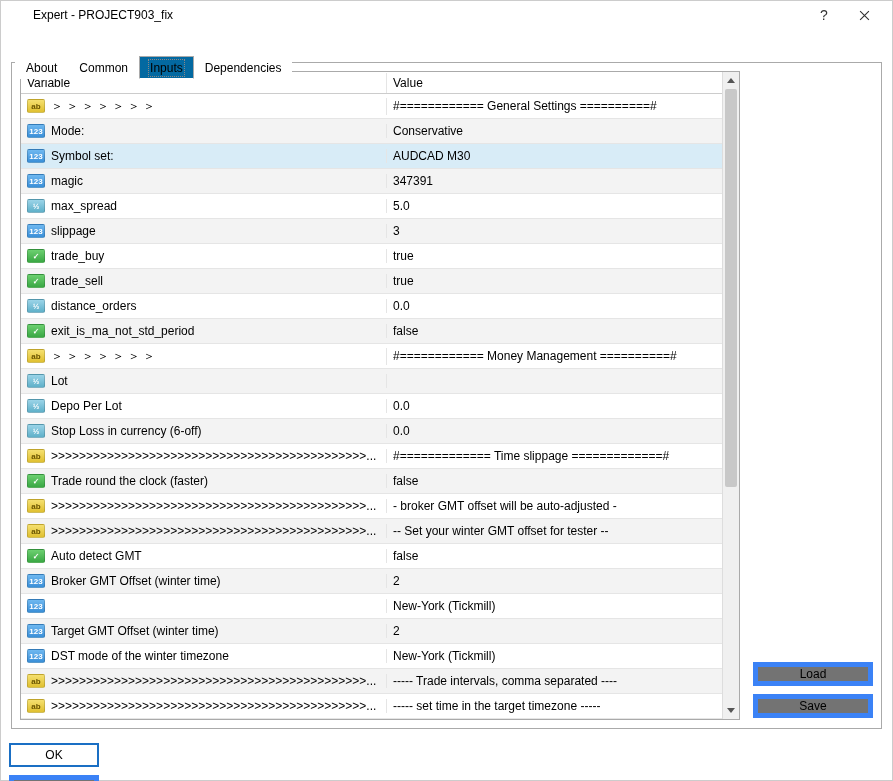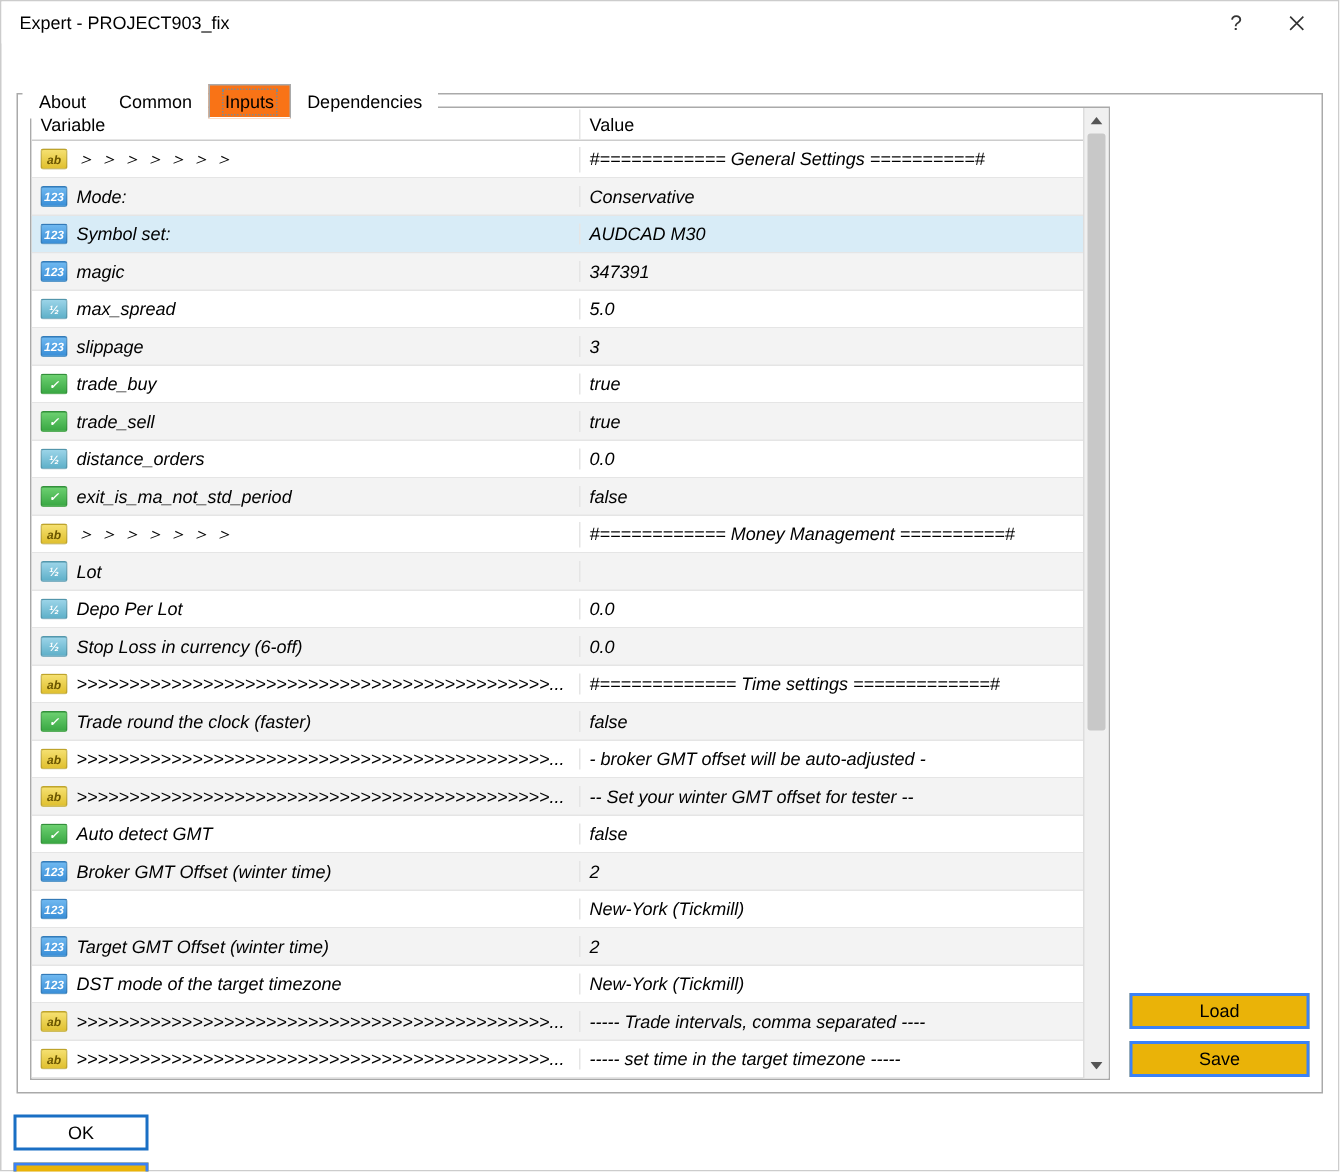--- a/index.html
+++ b/index.html
@@ -19,20 +19,21 @@
     display: flex;
     flex-direction: column;
     border: 1px solid #ccc;
   }
   .titlebar {
     height: 32px;
     display: flex;
     align-items: center;
     padding: 0 8px 0 12px;
     background: #fff;
+    margin-left: 20px;
   }
   .titlebar .title { flex: 1; font-size: 12px; }
   .titlebar .btn {
     width: 40px;
     height: 28px;
     display: flex;
     align-items: center;
     justify-content: center;
     font-size: 14px;
     color: #333;
@@ -54,21 +55,21 @@
     border: 1px solid transparent;
     font-size: 12px;
     cursor: default;
     position: relative;
     top: 17px;
     background: #fff;
   }
   .tab.active {
     border: 1px solid #aaa;
     border-bottom: 1px solid #fff;
-    background: #f97316;
+    background: #0369a1;
     z-index: 2;
   }
   .tab.active .tablabel { outline: 1px dotted #888; outline-offset: 1px; }
   .tabpanel {
     border: 1px solid #aaa;
     flex: 1;
     padding: 8px;
     display: flex;
     gap: 13px;
     min-height: 0;
@@ -93,21 +94,20 @@
     align-items: center;
   }
   .grid-header .col {
     padding: 3px 6px;
     font-size: 12px;
   }
   .col-var { width: 366px; border-right: 1px solid #e5e5e5; flex-shrink:0; }
   .col-val { flex: 1; }
   .grid-body {
     overflow: hidden;
-    font-style: italic;
   }
   .row {
     display: flex;
     height: 25px;
     align-items: center;
     border-bottom: 1px solid #e5e5e5;
   }
   .row.even { background: #fff; }
   .row.odd  { background: #f3f3f3; }
   .row.selected { background: #d8ecf7; }
@@ -172,22 +172,22 @@
   .side-btns {
     width: 120px;
     display: flex;
     flex-direction: column;
     justify-content: flex-end;
     gap: 8px;
     padding-bottom: 2px;
   }
   .side-btns button, .footer button {
     height: 24px;
-    border: 2px solid #3b82f6;
-    background: #eab308;
+    border: 5px solid #3b82f6;
+    background: #737373;
     font-family: inherit;
     font-size: 12px;
     cursor: default;
     padding: 0;
   }
   .footer {
     display: flex;
     justify-content: flex-end;
     gap: 8px;
     padding: 8px 8px 10px 8px;
@@ -322,21 +322,21 @@
                   <span class="type-icon ico-dbl">½</span>
                   <span>Stop Loss in currency (6-off)</span>
                 </div>
                 <div class="cell val">0.0</div>
               </div>
               <div class="row even">
                 <div class="cell var">
                   <span class="type-icon ico-str">ab</span>
                   <span>&gt;&gt;&gt;&gt;&gt;&gt;&gt;&gt;&gt;&gt;&gt;&gt;&gt;&gt;&gt;&gt;&gt;&gt;&gt;&gt;&gt;&gt;&gt;&gt;&gt;&gt;&gt;&gt;&gt;&gt;&gt;&gt;&gt;&gt;&gt;&gt;&gt;&gt;&gt;&gt;&gt;&gt;&gt;&gt;&gt;...</span>
                 </div>
-                <div class="cell val">#============= Time settings =============#</div>
+                <div class="cell val">#============= Time slippage =============#</div>
               </div>
               <div class="row odd">
                 <div class="cell var">
                   <span class="type-icon ico-bool">✓</span>
                   <span>Trade round the clock (faster)</span>
                 </div>
                 <div class="cell val">false</div>
               </div>
               <div class="row even">
                 <div class="cell var">
@@ -375,21 +375,21 @@
               <div class="row odd">
                 <div class="cell var">
                   <span class="type-icon ico-int">123</span>
                   <span>Target GMT Offset (winter time)</span>
                 </div>
                 <div class="cell val">2</div>
               </div>
               <div class="row even">
                 <div class="cell var">
                   <span class="type-icon ico-int">123</span>
-                  <span>DST mode of the target timezone</span>
+                  <span>DST mode of the winter timezone</span>
                 </div>
                 <div class="cell val">New-York (Tickmill)</div>
               </div>
               <div class="row odd">
                 <div class="cell var">
                   <span class="type-icon ico-str">ab</span>
                   <span>&gt;&gt;&gt;&gt;&gt;&gt;&gt;&gt;&gt;&gt;&gt;&gt;&gt;&gt;&gt;&gt;&gt;&gt;&gt;&gt;&gt;&gt;&gt;&gt;&gt;&gt;&gt;&gt;&gt;&gt;&gt;&gt;&gt;&gt;&gt;&gt;&gt;&gt;&gt;&gt;&gt;&gt;&gt;&gt;&gt;...</span>
                 </div>
                 <div class="cell val">----- Trade intervals, comma separated ----</div>
               </div>

